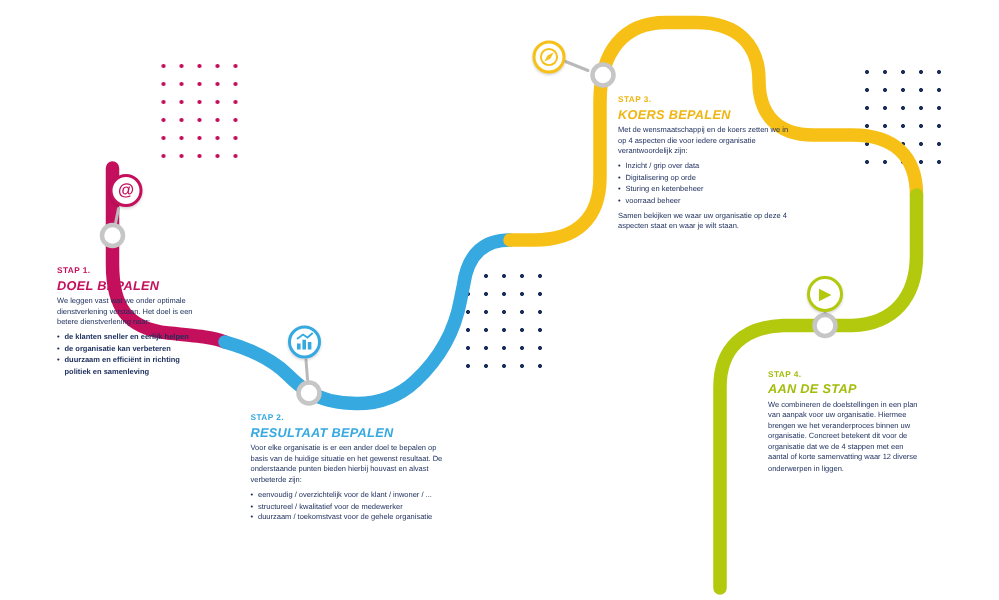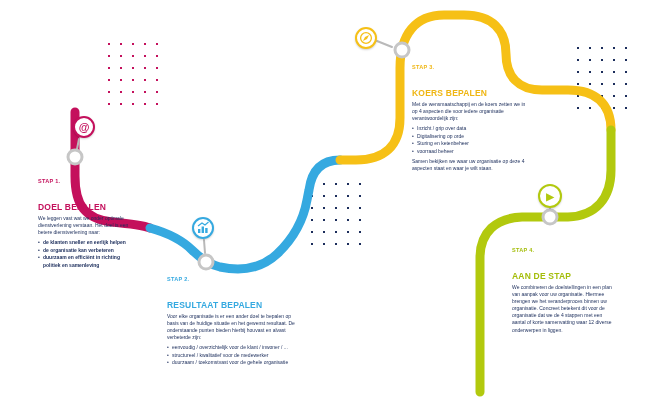--- a/index.html
+++ b/index.html
@@ -35,21 +35,21 @@
     font-weight:bold;font-size:11px;box-shadow:0 1px 2px rgba(0,0,0,.18);
   }
   .badge.big{width:24px;height:24px;font-size:10px;}
   .b-pink{border-color:var(--pink);color:var(--pink);}
   .b-blue{border-color:var(--blue);color:var(--blue);}
   .b-yellow{border-color:var(--yellow);color:var(--yellow);}
   .b-green{border-color:var(--green);color:var(--green);}
 
   .step{position:absolute;color:var(--navy);}
   .step-label{font-size:5.5px;font-weight:bold;letter-spacing:.3px;}
-  .step-title{font-size:8.5px;font-weight:800;margin:18px 0 3px;letter-spacing:.2px;}
+  .step-title{font-size:8.5px;font-weight:800;margin:1px 0 3px;letter-spacing:.2px;font-style:italic;}
   .step-body{font-size:5px;line-height:1.42;margin:0;}
   .step-bullets{margin:3px 0 0;padding:0;list-style:none;font-size:5px;line-height:1.5;}
   .step-bullets li{padding-left:5px;position:relative;}
   .step-bullets li::before{content:"\2022";position:absolute;left:0;}
   .step1 .step-bullets{font-weight:bold;}
   .body2{margin-top:3px;}
   .c-pink{color:var(--pink);}
   .c-blue{color:var(--blue);}
   .c-yellow{color:#efb613;}
   .c-green{color:#a4bd0a;}

